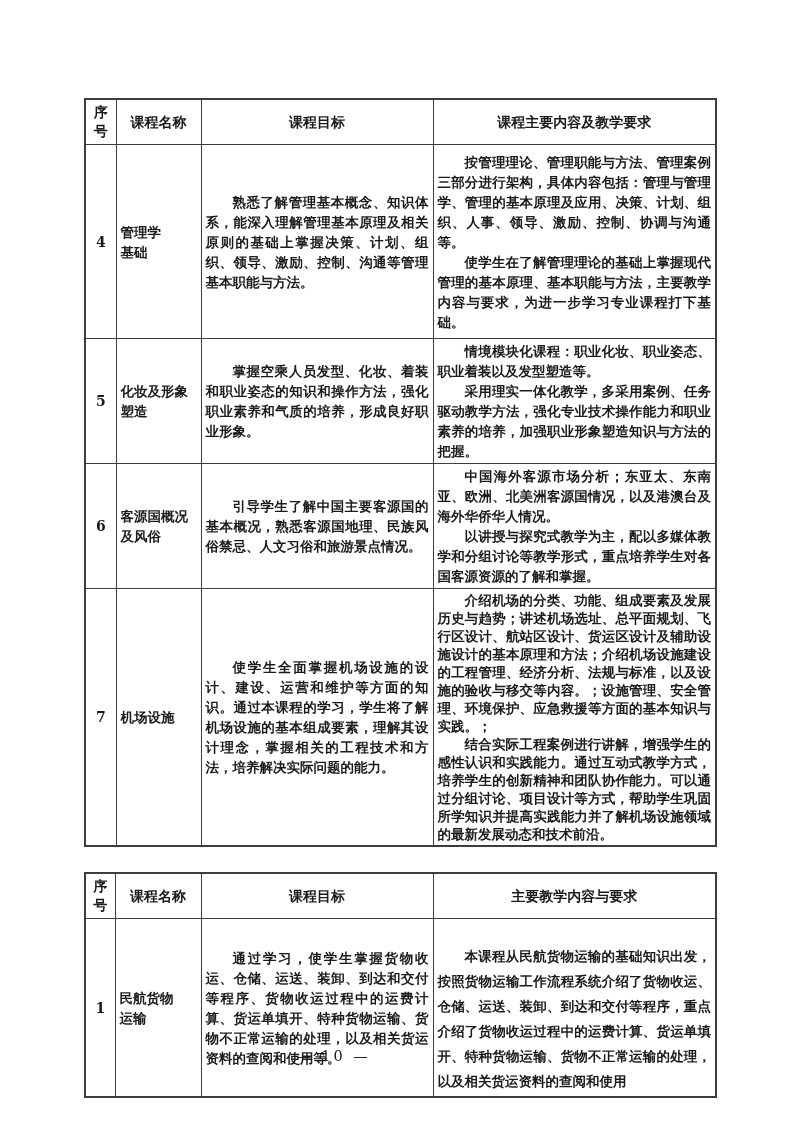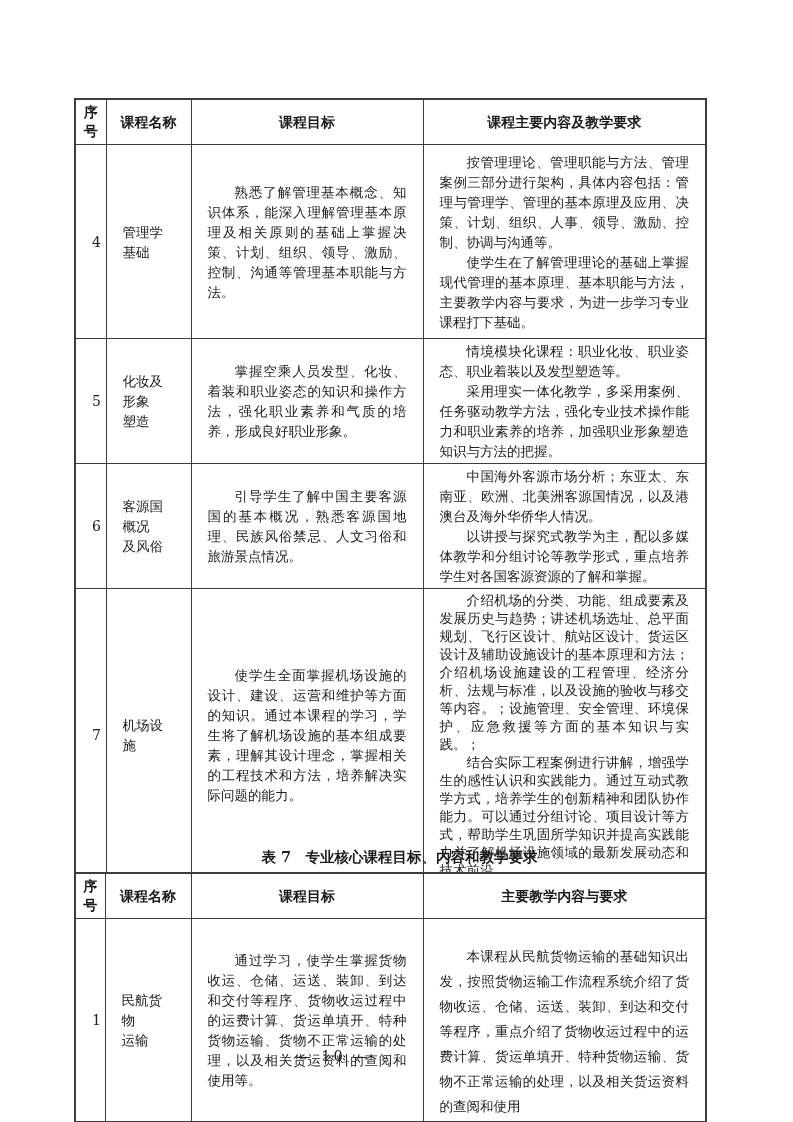--- a/index.html
+++ b/index.html
@@ -2,29 +2,30 @@
 <html><head>
 <meta charset="utf-8">
 <style>
   html,body{margin:0;padding:0;}
   body{
     width:793px;height:1122px;background:#ffffff;position:relative;
     font-family:"DejaVu Serif","Liberation Serif",serif;
     color:#1b1b1b;
   }
   .page{position:absolute;inset:0;background:#fff;overflow:hidden;}
-  table{border-collapse:collapse;table-layout:fixed;position:absolute;left:74px;background:#fff;}
+  table{border-collapse:collapse;table-layout:fixed;position:absolute;left:84px;background:#fff;}
   .tbl{width:631px;border:2px solid #3d3d3d;}
   .tbl1{top:98px;}
   .tbl2{top:872px;}
   th,td{
     border:1px solid #3d3d3d;
     font-size:13.5px;line-height:20px;
-    padding:2px 16px;vertical-align:middle;
+    padding:2px 4px;vertical-align:middle;
     word-break:break-all;
+    font-weight:bold;
   }
   th{
     font-weight:bold;text-align:center;font-size:14px;
     white-space:pre-line;line-height:19px;padding:3px 2px;
   }
   td.num{text-align:center;font-size:14px;}
   td.name{text-align:left;white-space:pre-line;}
   td.obj p,td.cnt p{
     margin:0;text-indent:2em;text-align:justify;
   }
@@ -101,21 +102,20 @@
         <p>使学生全面掌握机场设施的设计、建设、运营和维护等方面的知识。通过本课程的学习，学生将了解机场设施的基本组成要素，理解其设计理念，掌握相关的工程技术和方法，培养解决实际问题的能力。</p>
       </td>
       <td class="cnt tight">
         <p>介绍机场的分类、功能、组成要素及发展历史与趋势；讲述机场选址、总平面规划、飞行区设计、航站区设计、货运区设计及辅助设施设计的基本原理和方法；介绍机场设施建设的工程管理、经济分析、法规与标准，以及设施的验收与移交等内容。；设施管理、安全管理、环境保护、应急救援等方面的基本知识与实践。；</p>
         <p>结合实际工程案例进行讲解，增强学生的感性认识和实践能力。通过互动式教学方式，培养学生的创新精神和团队协作能力。可以通过分组讨论、项目设计等方式，帮助学生巩固所学知识并提高实践能力并了解机场设施领域的最新发展动态和技术前沿。</p>
       </td>
     </tr>
   </tbody>
     </table>
 
-  <div class="tbl2-title">表 7　专业核心课程目标、内容和教学要求</div>
 
   <table class="tbl tbl2">
     <colgroup>
       <col style="width:30px">
         <col style="width:86px">
         <col style="width:232px">
         <col style="width:283px">
     </colgroup>
     <tbody>
         <tr style="height:36px">

